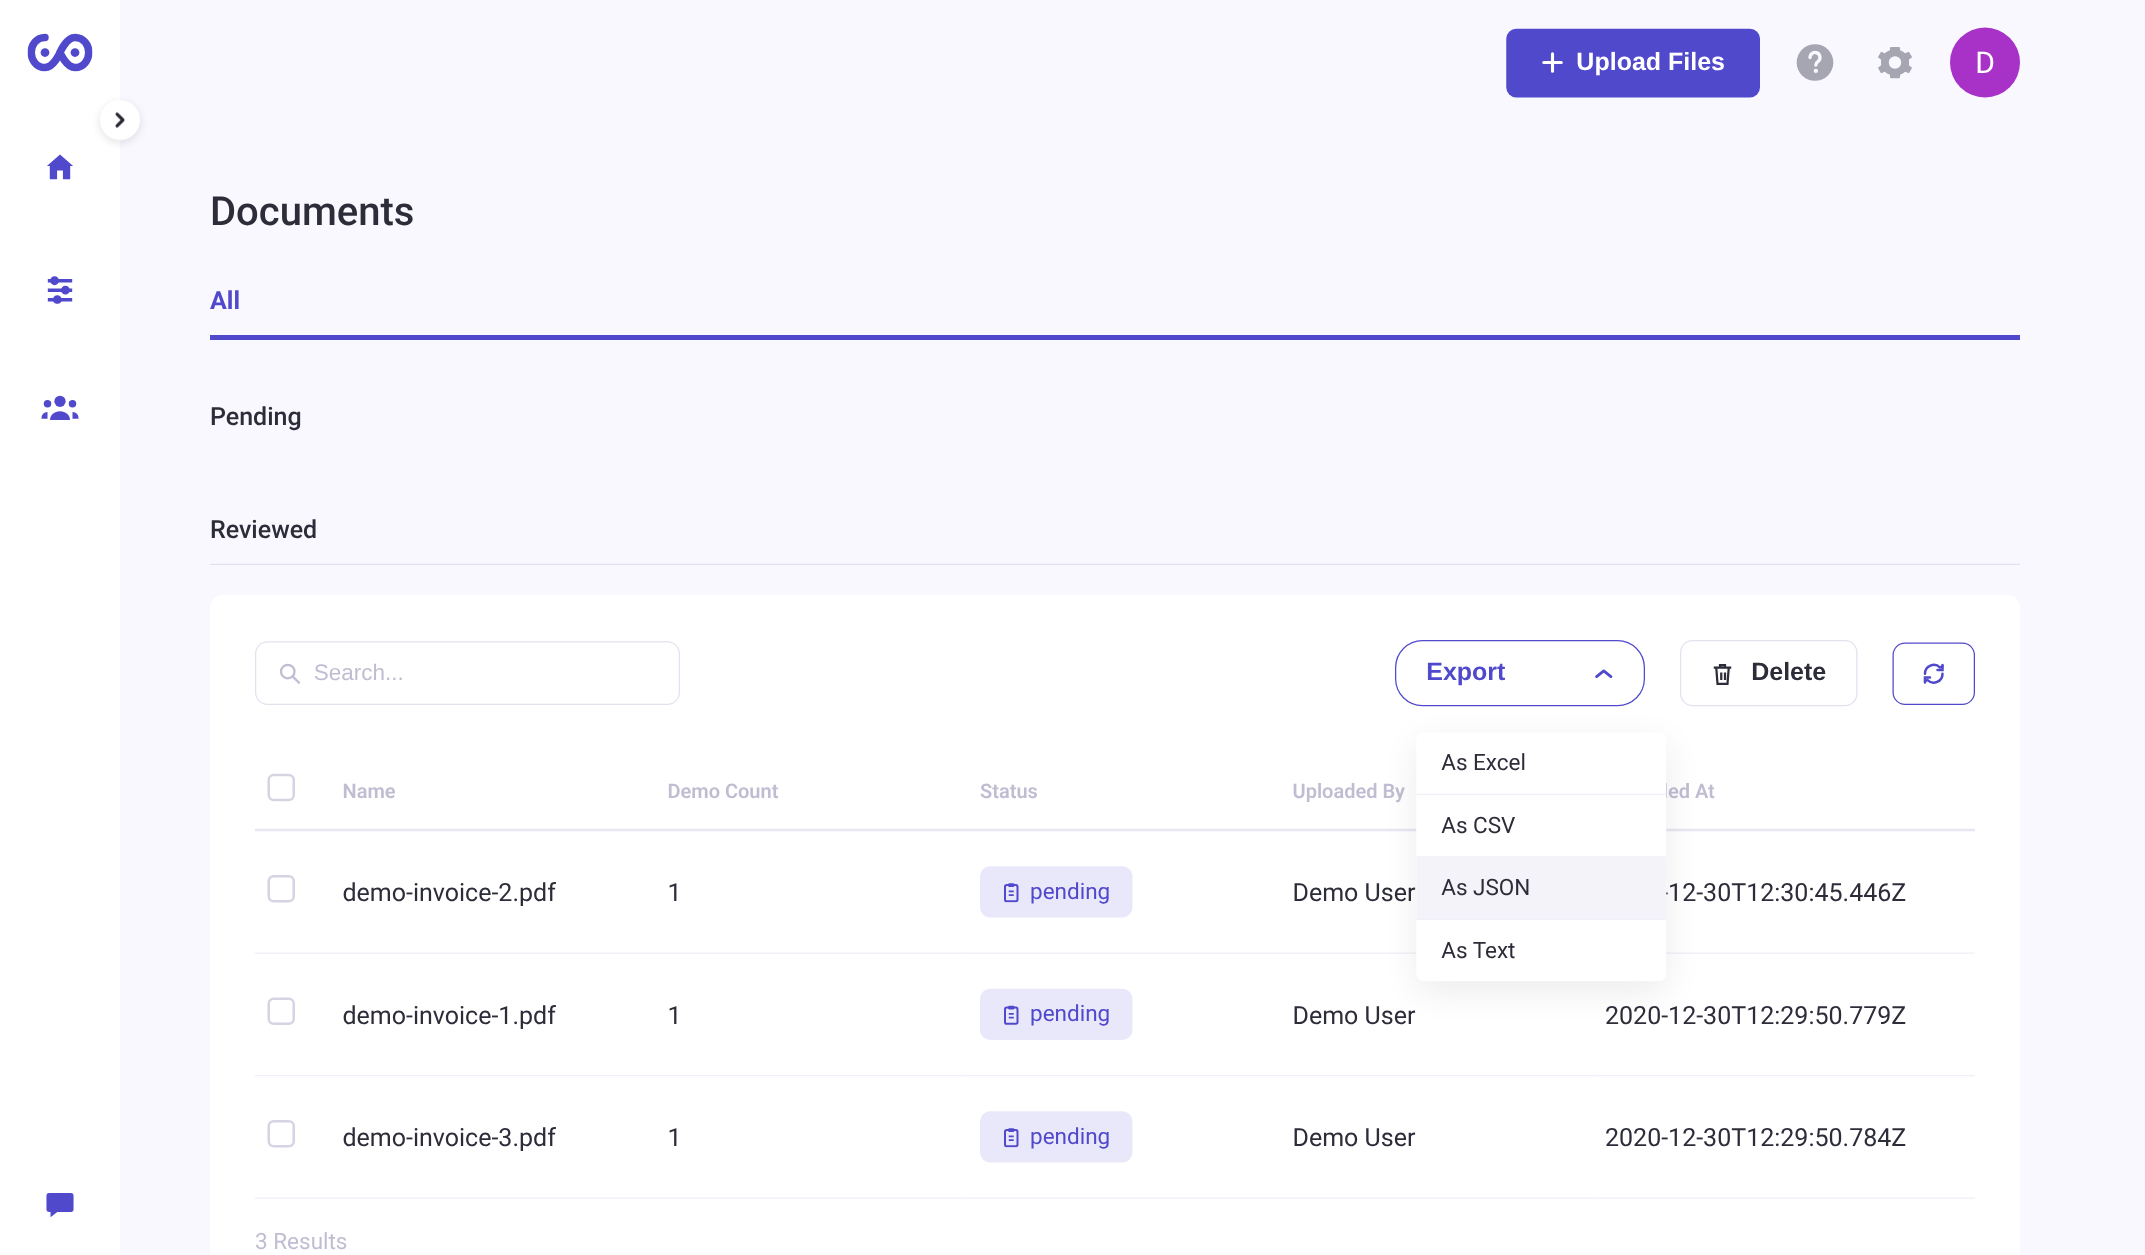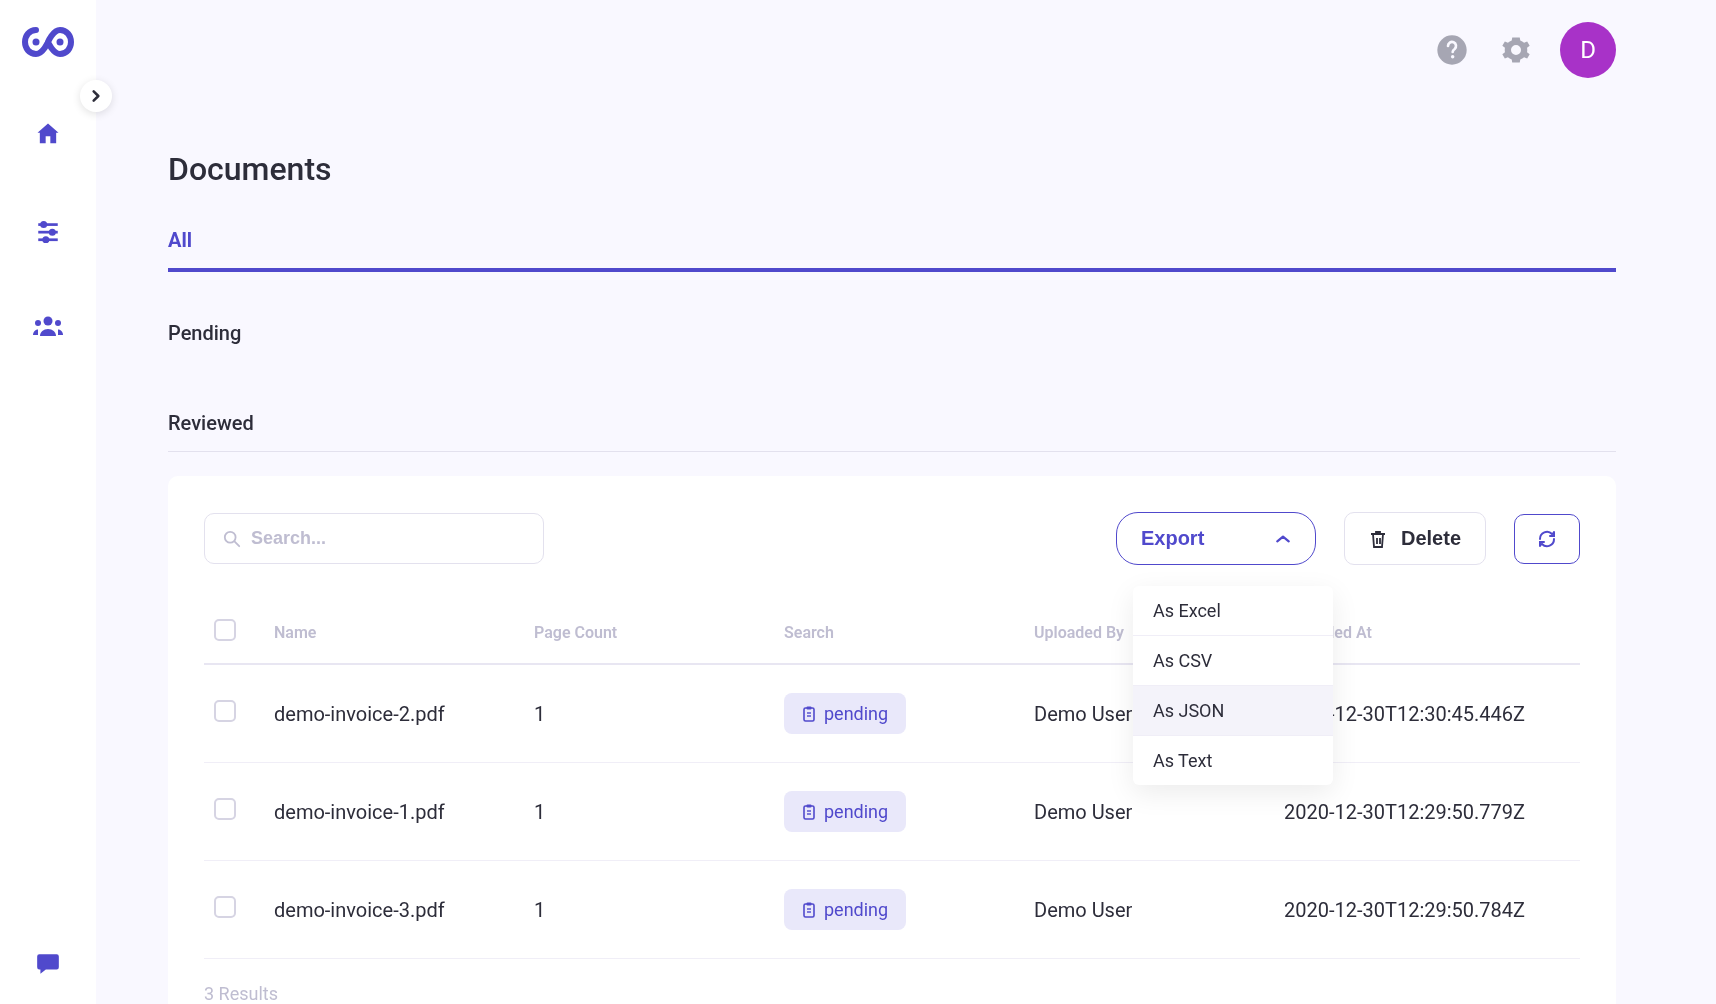--- a/index.html
+++ b/index.html
@@ -137,21 +137,20 @@
       width: 340px;
       color: #bfbdd1;
     }
     .search-box input {
       border: none;
       outline: none;
       font-size: 18px;
       color: #7f1d1d;
       width: 100%;
       background: transparent;
-      font-weight: bold;
     }
     .search-box input::placeholder { color: #bfbdd1; }
     .action-buttons { display: flex; gap: 28px; align-items: center; position: relative; }
     .outline-btn {
       border: 1.5px solid #e3e1ee;
       background: #fff;
       border-radius: 10px;
       padding: 14px 24px;
       font-size: 20px;
       font-weight: 600;
@@ -278,20 +277,28 @@
 </aside>
 
 <div class="expand-toggle">
   <svg width="12" height="14" viewBox="0 0 8 12" fill="none">
       <path d="M2 2l4 4-4 4" stroke="#2d2d3a" stroke-width="2.2" stroke-linecap="round" stroke-linejoin="round"></path>
     </svg>
 </div>
 
 <main class="main">
   <div class="topbar">
+    <button class="upload-btn">
+      <span>
+          <svg width="18" height="18" viewBox="0 0 18 18" fill="none">
+            <path d="M9 2v14M2 9h14" stroke="#fff" stroke-width="2.5" stroke-linecap="round"></path>
+          </svg>
+        </span>
+      <span>Upload Files</span>
+    </button>
     <div class="icon-btn">
       <svg width="32" height="32" viewBox="0 0 24 24" fill="#a6a6b3">
           <circle cx="12" cy="12" r="11"></circle>
           <path d="M9 9a3 3 0 115 2.2c-.9.7-1.5 1.3-1.5 2.3" stroke="#f9f8ff" stroke-width="2" fill="none" stroke-linecap="round"></path>
           <circle cx="12.5" cy="17" r="1.3" fill="#f9f8ff"></circle>
         </svg>
     </div>
     <div class="icon-btn">
       <svg width="30" height="30" viewBox="0 0 24 24" fill="#a6a6b3">
           <path d="M12 8a4 4 0 100 8 4 4 0 000-8zm9 4c0 .6-.06 1.2-.16 1.76l2.1 1.64-2 3.46-2.48-1a8 8 0 01-3.04 1.76L15 22H9l-.42-2.38a8 8 0 01-3.04-1.76l-2.48 1-2-3.46 2.1-1.64A9 9 0 013 12c0-.6.06-1.2.16-1.76L1.06 8.6l2-3.46 2.48 1a8 8 0 013.04-1.76L9 2h6l.42 2.38a8 8 0 013.04 1.76l2.48-1 2 3.46-2.1 1.64c.1.56.16 1.16.16 1.76z"></path>
@@ -355,22 +362,22 @@
             </span>
         </button>
       </div>
     </div>
 
     <table>
       <thead>
         <tr>
           <th class="col-check"><span class="checkbox"></span></th>
           <th class="col-name">Name</th>
-          <th class="col-page">Page Count</th>
-          <th class="col-status">Search</th>
+          <th class="col-page">Demo Count</th>
+          <th class="col-status">Status</th>
           <th class="col-uploader">Uploaded By</th>
           <th>Uploaded At</th>
         </tr>
       </thead>
       <tbody id="tbody">
       <tr>
     <td><span class="checkbox"></span></td>
     <td>demo-invoice-2.pdf</td>
     <td>1</td>
     <td><span class="status-badge">

